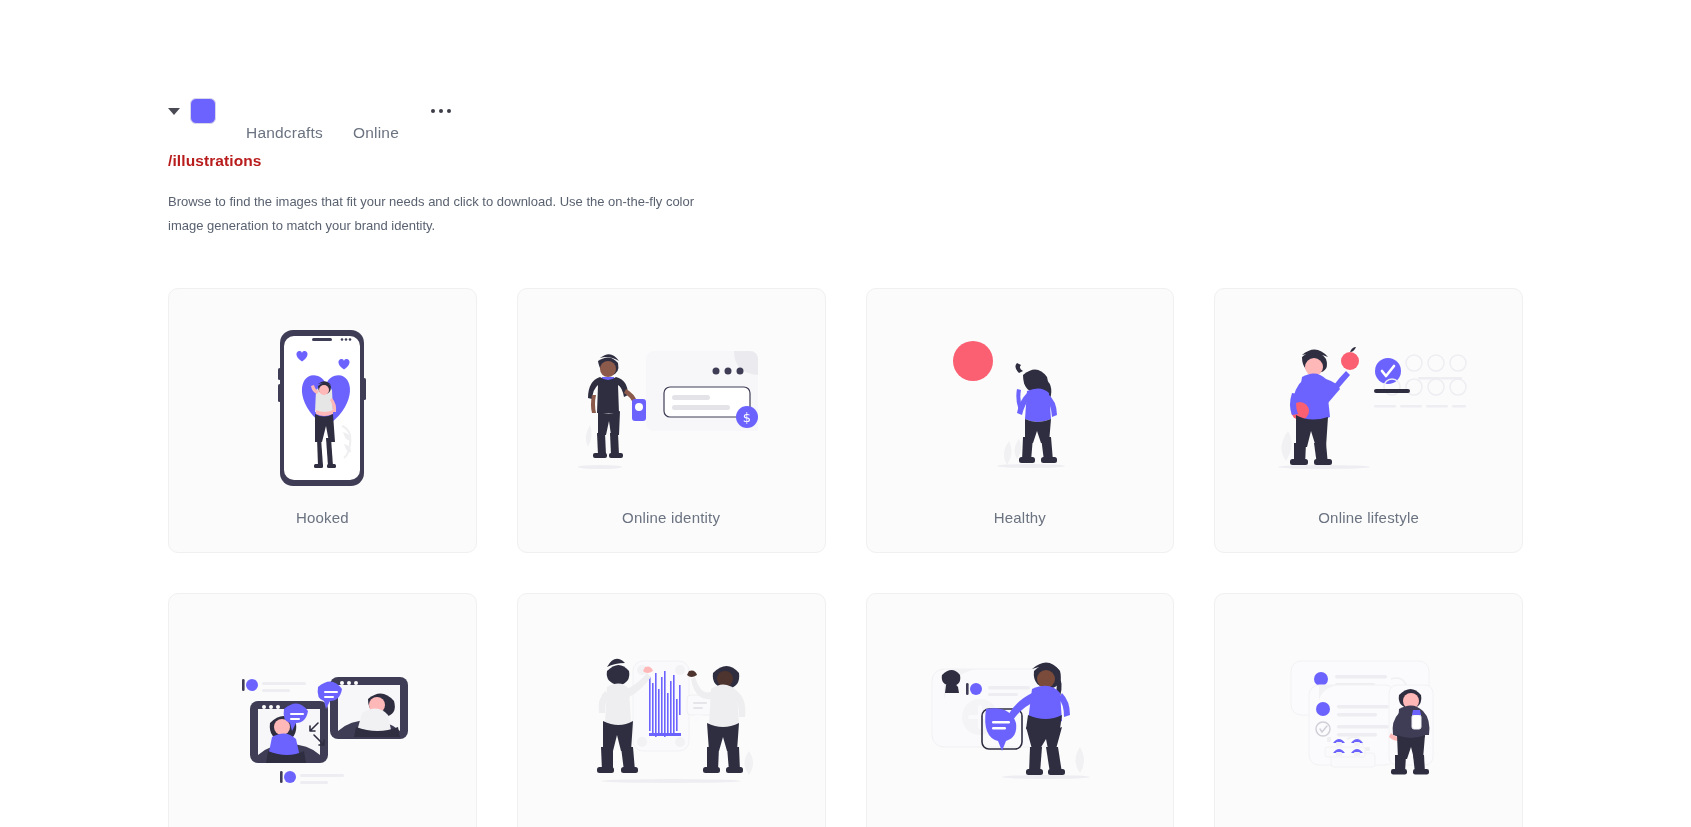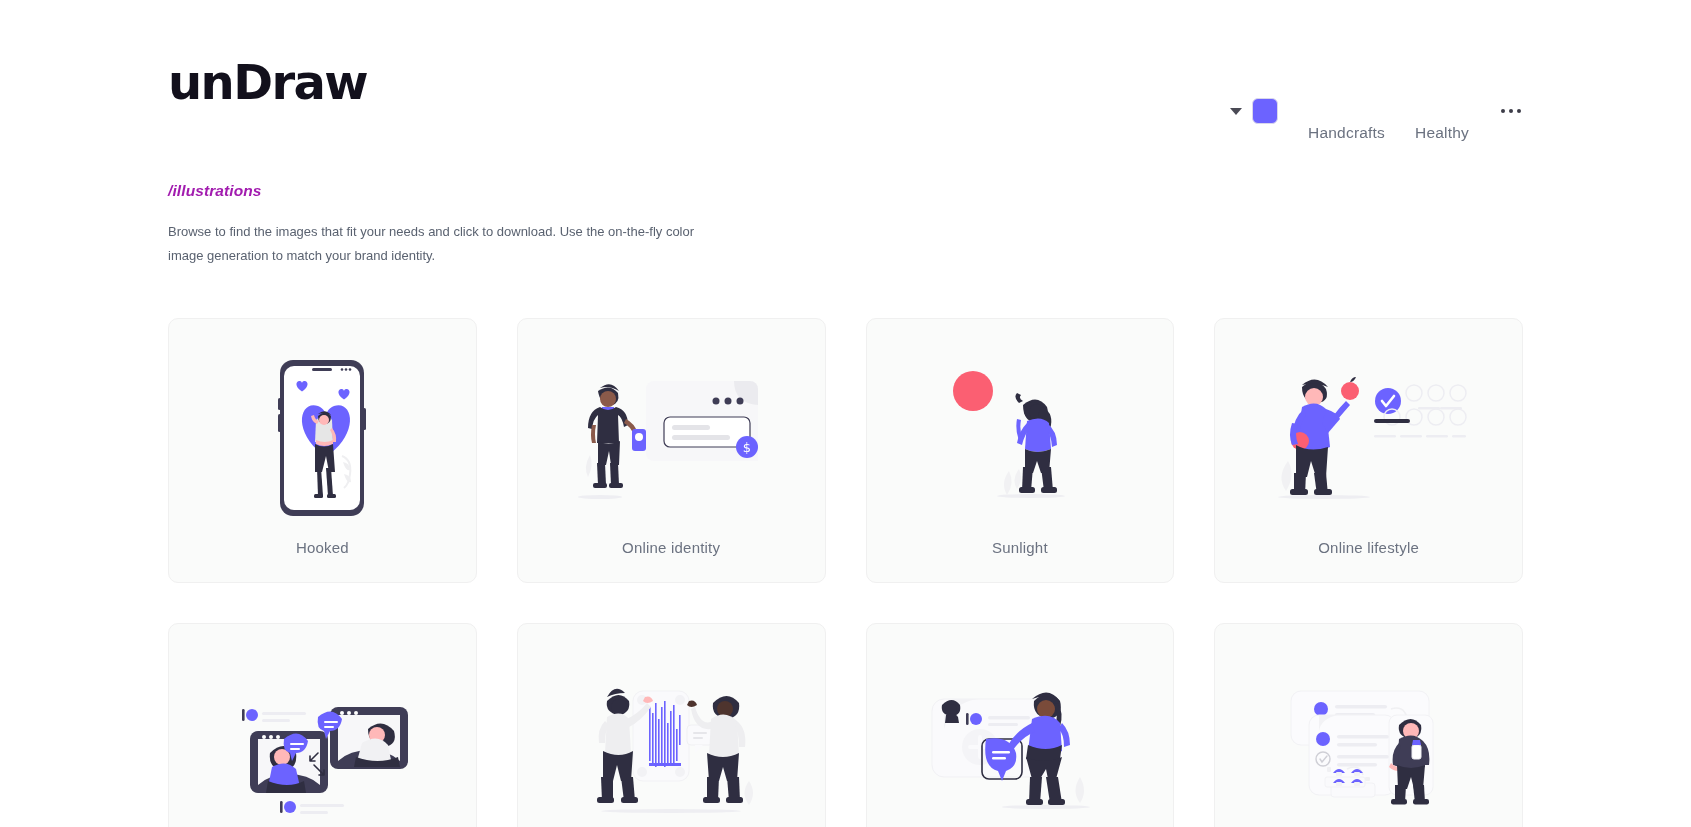--- a/index.html
+++ b/index.html
@@ -56,26 +56,25 @@
     margin-top: 44px;
   }
   .ellipsis-icon { display: flex; gap: 4px; align-items: center; padding: 4px 2px; }
   .ellipsis-icon span {
     width: 4px; height: 4px; border-radius: 50%;
     background: #3d3d48; display: block;
   }
 
   
   .subtitle {
-    margin-top: 40px;
+    margin-top: 10px;
     font-size: 15.5px;
     font-weight: 700;
-    color: #a21caf;
+    color: #b91c1c;
     letter-spacing: .1px;
-    font-style: italic;
   }
   .description {
     margin-top: 20px;
     font-size: 13px;
     line-height: 24px;
     color: #5a6270;
     max-width: 540px;
   }
 
   
@@ -111,29 +110,28 @@
     letter-spacing: .2px;
     text-align: left;
   }
 </style>
 </head>
 <body>
 
 <div class="page">
 
   <div class="header-row">
-    <div class="brand">unDraw</div>
 
     <div class="nav">
       <div class="color-picker">
         <span class="caret"></span>
         <span class="swatch"></span>
       </div>
       <a class="nav-link" href="#">Handcrafts</a>
-      <a class="nav-link" href="#">Healthy</a>
+      <a class="nav-link" href="#">Online</a>
       <span class="ellipsis-icon">
         <span></span>
         <span></span>
         <span></span>
       </span>
     </div>
   </div>
 
   <div class="subtitle">/illustrations</div>
   <p class="description">Browse to find the images that fit your needs and click to download. Use the on-the-fly color image generation to match your brand identity.</p>
@@ -225,21 +223,21 @@
           <path d="M112 60 q10 8 10 22 l-5 2 q-1 -14 -7 -18z" fill="#6c63ff"></path>
           <path d="M84 78 q-4 -12 -2 -22 l4 1 q-2 10 2 20z" fill="#6c63ff"></path>
           <path d="M84 40 q-6 -6 -2 -10 l4 2 q-3 3 2 6z" fill="#2f2e41"></path>
           <path d="M90 86 q12 6 26 0 l-2 24 l-8 0 l-4 -12 l-4 12 l-8 0z" fill="#2f2e41"></path>
           <path d="M88 104 l10 0 l-2 24 l-9 0z" fill="#2f2e41"></path>
           <path d="M106 104 l10 0 l2 24 l-9 0z" fill="#2f2e41"></path>
           <rect x="84" y="124" width="16" height="6" rx="2.5" fill="#2f2e41"></rect>
           <rect x="106" y="124" width="16" height="6" rx="2.5" fill="#2f2e41"></rect>
         </svg>
       </div>
-      <div class="card-label">Sunlight</div>
+      <div class="card-label">Healthy</div>
     </div>
 
     <div class="card">
       <div class="card-art">
         <svg width="205" height="150" viewBox="0 0 205 150">
           <ellipse cx="58" cy="134" rx="46" ry="2" fill="#eeeef2"></ellipse>
           <path d="M22 98 q8 14 -2 30 q-10 -14 2 -30z" fill="#f1f1f3"></path>
           <path d="M34 104 q6 12 -2 24 q-7 -12 2 -24z" fill="#f1f1f3"></path>
           <path d="M36 24 q14 -12 24 2 q4 12 -8 14 q-16 0 -16 -16z" fill="#2f2e41"></path>
           <circle cx="48" cy="34" r="9" fill="#ffb8b8"></circle>

